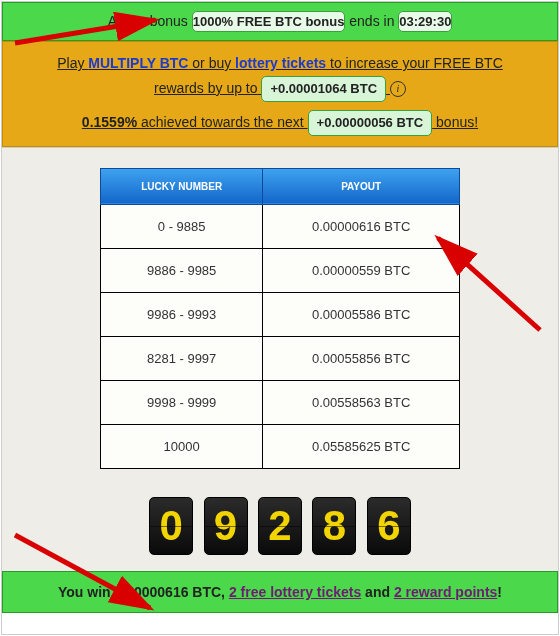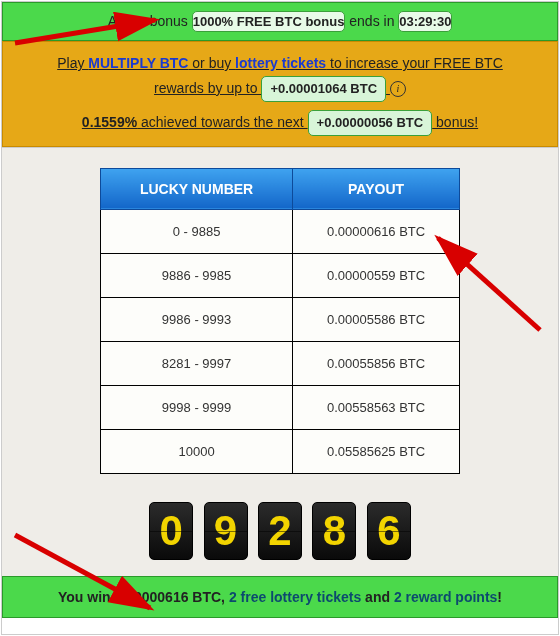--- a/index.html
+++ b/index.html
@@ -94,21 +94,21 @@
   table.payout {
     margin: 0 auto;
     border-collapse: collapse;
     width: 360px;
     background: #fafaf7;
   }
   table.payout th {
     background: linear-gradient(#3fa3f0, #1366c9);
     color: #fff;
     font-weight: bold;
-    font-size: 14px;
+    font-size: 10px;
     padding: 12px 0;
     border: 1px solid #0d4a9a;
     text-align: center;
   }
   table.payout td {
     border: 1px solid #000000;
     padding: 14px 0;
     font-size: 13px;
     color: #333;
     text-align: center;
@@ -147,21 +147,21 @@
   .win-bar {
     background: #4bd94b;
     border: 1px solid #2a9a2a;
     margin: 0;
     padding: 12px 0;
     text-align: center;
     font-size: 14px;
     font-weight: bold;
     color: #222;
   }
-  .win-bar .red { color: #0c4a6e; }
+  .win-bar .red { color: #701a75; text-decoration: underline; }
 
   
   .arrow {
     position: absolute;
     pointer-events: none;
   }
 </style>
 </head>
 <body>
 

